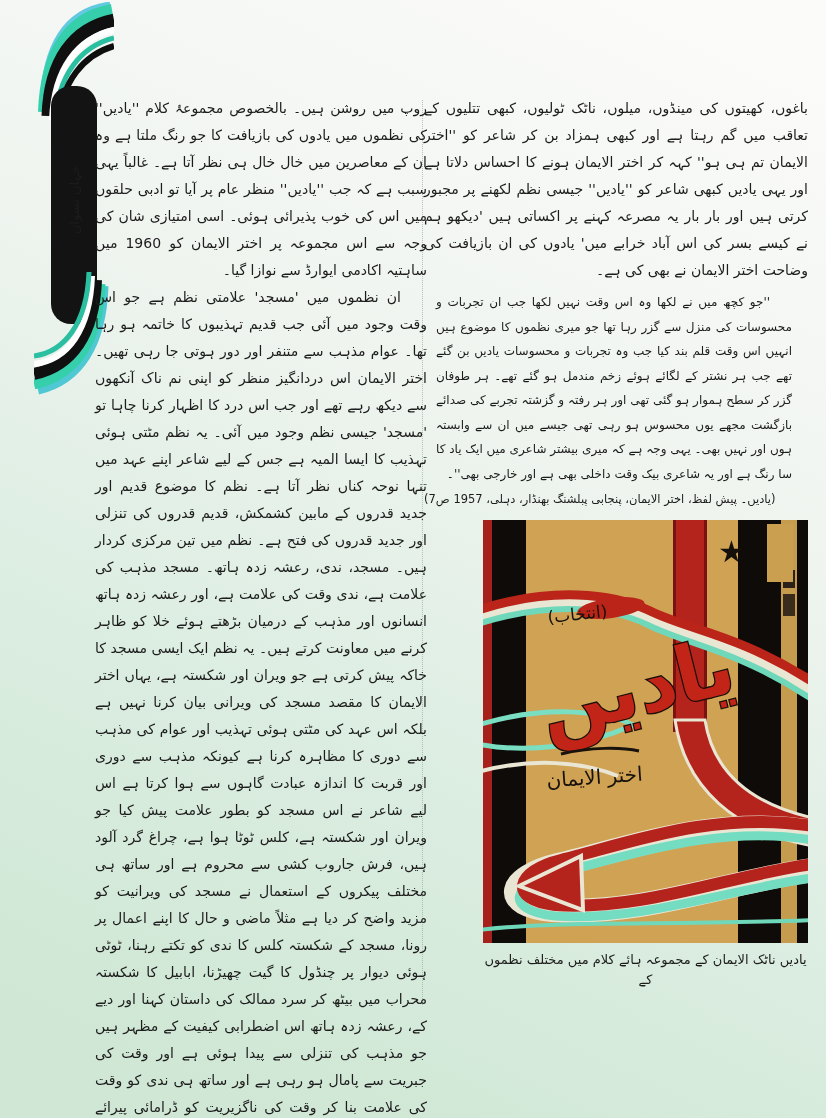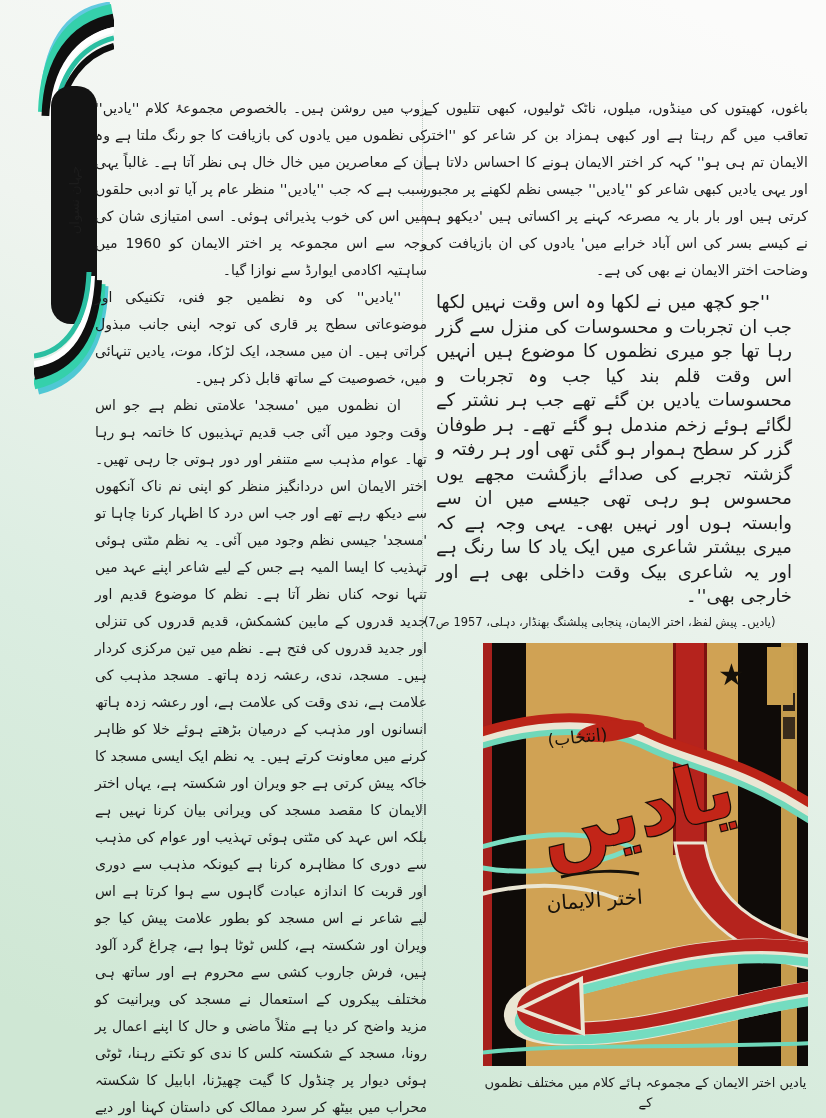--- a/index.html
+++ b/index.html
@@ -25,21 +25,21 @@
   .col p{
     margin:0;font-size:14px;line-height:27px;text-align:justify;
   }
   .col p.indent{text-indent:26px;}
   .divider{
     position:absolute;left:422px;top:100px;height:905px;
     border-left:1px dotted #8fa79a;opacity:.65;
   }
   .quote-block{
     margin:6px 16px 0 12px;
-    font-size:18px;line-height:24.5px;text-align:justify;text-indent:22px;
+    font-size:12px;line-height:24.5px;text-align:justify;text-indent:22px;
   }
   .citation{
     margin-top:5px;font-size:11.5px;line-height:16px;text-align:left;
   }
   
   .book-figure{margin:13px 0 0 0;width:325px;}
   .book-figure svg{display:block;}
   .caption{
     margin-top:7px;font-size:13px;text-align:center;line-height:20px;
   }
@@ -105,27 +105,26 @@
         <path d="M330,320 C230,304 140,338 75,353 C28,364 20,390 72,396 C160,402 250,368 330,358" fill="none" stroke="#74dcc0" stroke-width="9"></path>
         <path d="M330,306 C230,290 140,325 78,340 C32,351 25,380 72,385 C160,391 248,355 330,344" fill="none" stroke="#b5231d" stroke-width="12"></path>
         <path d="M98,336 L36,366 L100,390 Z" fill="#b5231d" stroke="#eae6d4" stroke-width="4"></path>
         <path d="M-5,410 C80,400 180,406 330,400" fill="none" stroke="#6fd8ba" stroke-width="4"></path>
 
         <text x="95" y="100" font-size="17" fill="#17120b" text-anchor="middle" transform="rotate(-6 95 100)">(انتخاب)</text>
         <text x="155" y="195" font-size="78" font-weight="bold" fill="#c22518" stroke="#1a0f08" stroke-width="2.5" paint-order="stroke" text-anchor="middle" transform="rotate(-14 155 175)">یادیں</text>
         <path d="M78,234 C108,227 138,227 156,231" stroke="#17120b" stroke-width="3" fill="none"></path>
         <text x="112" y="264" font-size="20" fill="#17120b" text-anchor="middle" transform="rotate(-4 112 264)">اختر الایمان</text>
       </svg>
-      <figcaption class="caption urdu">یادیں اختر الایمان کے مجموعہ ہائے کلام میں مختلف نظموں کے</figcaption>
+      <figcaption class="caption urdu">یادیں ناٹک الایمان کے مجموعہ ہائے کلام میں مختلف نظموں کے</figcaption>
     </figure>
   </div>
 
   <div class="col col-left urdu">
     <p>روپ میں روشن ہیں۔ بالخصوص مجموعۂ کلام ''یادیں'' کی نظموں میں یادوں کی بازیافت کا جو رنگ ملتا ہے وہ ان کے معاصرین میں خال خال ہی نظر آتا ہے۔ غالباً یہی سبب ہے کہ جب ''یادیں'' منظر عام پر آیا تو ادبی حلقوں میں اس کی خوب پذیرائی ہوئی۔ اسی امتیازی شان کی وجہ سے اس مجموعہ پر اختر الایمان کو 1960 میں ساہتیہ اکادمی ایوارڈ سے نوازا گیا۔</p>
-    <p class="indent">''یادیں'' کی وہ نظمیں جو فنی، تکنیکی اور موضوعاتی سطح پر قاری کی توجہ اپنی جانب مبذول کراتی ہیں۔ ان میں مسجد، ایک لڑکا، موت، یادیں تنہائی میں، خصوصیت کے ساتھ قابل ذکر ہیں۔</p>
     <p class="indent">ان نظموں میں 'مسجد' علامتی نظم ہے جو اس وقت وجود میں آئی جب قدیم تہذیبوں کا خاتمہ ہو رہا تھا۔ عوام مذہب سے متنفر اور دور ہوتی جا رہی تھیں۔ اختر الایمان اس دردانگیز منظر کو اپنی نم ناک آنکھوں سے دیکھ رہے تھے اور جب اس درد کا اظہار کرنا چاہا تو 'مسجد' جیسی نظم وجود میں آئی۔ یہ نظم مٹتی ہوئی تہذیب کا ایسا المیہ ہے جس کے لیے شاعر اپنے عہد میں تنہا نوحہ کناں نظر آتا ہے۔ نظم کا موضوع قدیم اور جدید قدروں کے مابین کشمکش، قدیم قدروں کی تنزلی اور جدید قدروں کی فتح ہے۔ نظم میں تین مرکزی کردار ہیں۔ مسجد، ندی، رعشہ زدہ ہاتھ۔ مسجد مذہب کی علامت ہے، ندی وقت کی علامت ہے، اور رعشہ زدہ ہاتھ انسانوں اور مذہب کے درمیان بڑھتے ہوئے خلا کو ظاہر کرنے میں معاونت کرتے ہیں۔ یہ نظم ایک ایسی مسجد کا خاکہ پیش کرتی ہے جو ویران اور شکستہ ہے، یہاں اختر الایمان کا مقصد مسجد کی ویرانی بیان کرنا نہیں ہے بلکہ اس عہد کی مٹتی ہوئی تہذیب اور عوام کی مذہب سے دوری کا مظاہرہ کرنا ہے کیونکہ مذہب سے دوری اور قربت کا اندازہ عبادت گاہوں سے ہوا کرتا ہے اس لیے شاعر نے اس مسجد کو بطور علامت پیش کیا جو ویران اور شکستہ ہے، کلس ٹوٹا ہوا ہے، چراغ گرد آلود ہیں، فرش جاروب کشی سے محروم ہے اور ساتھ ہی مختلف پیکروں کے استعمال نے مسجد کی ویرانیت کو مزید واضح کر دیا ہے مثلاً ماضی و حال کا اپنے اعمال پر رونا، مسجد کے شکستہ کلس کا ندی کو تکتے رہنا، ٹوٹی ہوئی دیوار پر چنڈول کا گیت چھیڑنا، ابابیل کا شکستہ محراب میں بیٹھ کر سرد ممالک کی داستان کہنا اور دیے کے، رعشہ زدہ ہاتھ اس اضطرابی کیفیت کے مظہر ہیں جو مذہب کی تنزلی سے پیدا ہوئی ہے اور وقت کی جبریت سے پامال ہو رہی ہے اور ساتھ ہی ندی کو وقت کی علامت بنا کر وقت کی ناگزیریت کو ڈرامائی پیرائے میں بیان کیا ہے:</p>
 
   </div>
 
   <div class="footer">
     
     
     
     
     

